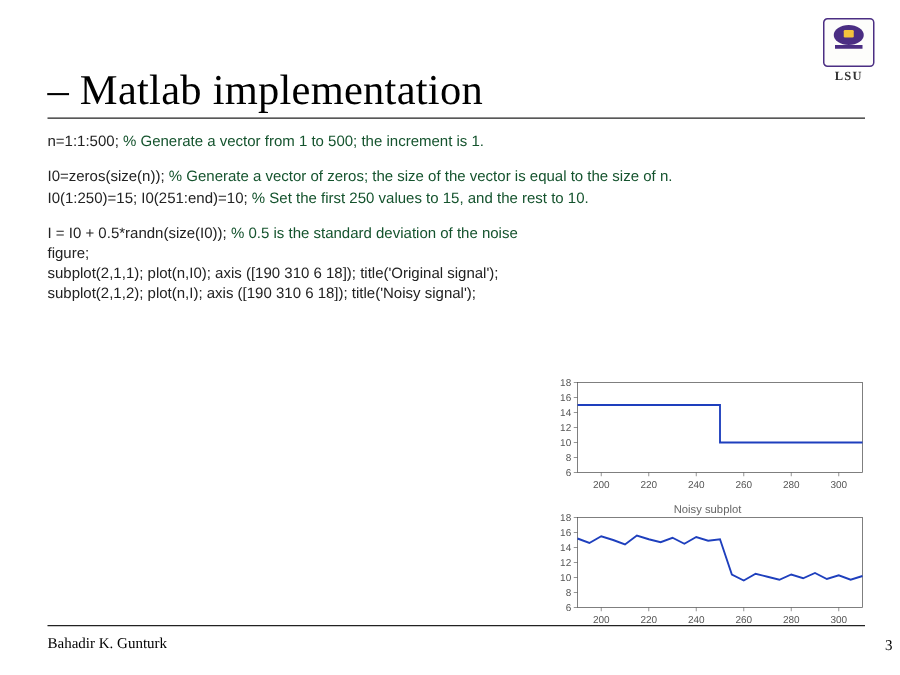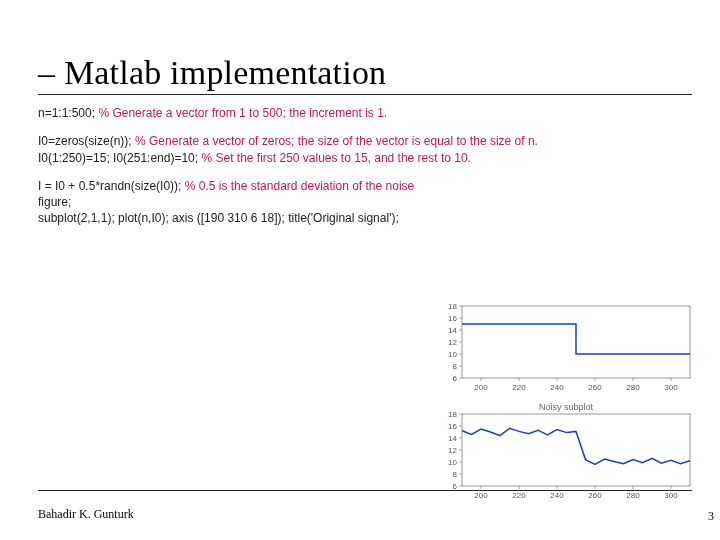--- a/index.html
+++ b/index.html
@@ -5,56 +5,66 @@
   * { box-sizing: border-box; margin: 0; padding: 0; }
   html, body { width: 720px; height: 540px; font-family: "Times New Roman", serif; background: #fff; overflow: hidden; }
   .slide { width: 720px; height: 540px; position: relative; padding: 16px 28px 10px 38px; }
   .title-block { border-bottom: 1.5px solid #222; padding-bottom: 2px; margin-bottom: 10px; }
   .title-block h1 { font-size: 34px; font-weight: 400; line-height: 1.12; letter-spacing: 0.2px; }
   .logo { position: absolute; top: 14px; right: 20px; text-align: center; }
   .logo svg { display: block; }
   .logo-text { font-size: 10px; font-weight: bold; letter-spacing: 1px; margin-top: 2px; color: #333; }
   .code { font-family: Arial, Helvetica, sans-serif; font-size: 12px; line-height: 1.35; color: #222; }
   .code .blk { margin-bottom: 12px; }
-  .comment { color: #be185d; }
-  .footer { position: absolute; left: 38px; bottom: 18px; right: 28px; border-top: 1px solid #222; padding-top: 16px; font-size: 12px; }
+  .comment { color: #14532d; }
+  .footer { position: absolute; left: 38px; bottom: 18px; right: 28px; border-top: 1px solid #222; padding-top: 6px; font-size: 12px; }
   .pagenum { position: absolute; right: 6px; bottom: 16px; font-size: 12px; }
   .charts { position: absolute; right: 22px; bottom: 30px; width: 262px; }
   .chart { width: 260px; height: 100px; position: relative; margin-bottom: 8px; }
   .chart svg { width: 100%; height: 100%; display: block; }
   .chart-title { position: absolute; top: 0; left: 0; right: 0; text-align: center; font-family: Arial, sans-serif; font-size: 9px; color: #666; }
   .axis text { font-family: Arial, sans-serif; font-size: 8px; fill: #555; }
   .axis line, .axis path { stroke: #555; stroke-width: 0.5; }
   .dataline { stroke: #1e3fbd; stroke-width: 1.5; fill: none; }
 </style>
 </head>
 <body>
 
 <div class="slide">
 
+  <div class="logo">
+    <svg width="42" height="40" viewBox="0 0 42 40">
+      <rect x="1" y="1" width="40" height="38" rx="3" fill="#fdfdfb" stroke="#4b2e83" stroke-width="1.2"></rect>
+      <ellipse cx="21" cy="14" rx="12" ry="8" fill="#4b2e83"></ellipse>
+      <rect x="17" y="10" width="8" height="6" rx="1" fill="#f3c33d"></rect>
+      <rect x="10" y="22" width="22" height="3" fill="#4b2e83"></rect>
+    </svg>
+    <div class="logo-text">LSU</div>
+  </div>
 
   <div class="title-block">
     <h1>
       <br>
       <span>– Matlab implementation</span>
     </h1>
   </div>
 
   <div class="code">
     <div class="blk">
       <span>n=1:1:500; </span><span class="comment">% Generate a vector from 1 to 500; the increment is 1.</span>
     </div>
     <div class="blk">
       <span>I0=zeros(size(n)); </span><span class="comment">% Generate a vector of zeros; the size of the vector is equal to the size of n.</span><br>
       <span>I0(1:250)=15; I0(251:end)=10; </span><span class="comment">% Set the first 250 values to 15, and the rest to 10.</span>
     </div>
     <div class="blk">
       <span>I = I0 + 0.5*randn(size(I0)); </span><span class="comment">% 0.5 is the standard deviation of the noise</span><br>
       <span>figure;</span><br>
       <span>subplot(2,1,1); plot(n,I0); axis ([190 310 6 18]); title('Original signal');</span><br>
+      <span>subplot(2,1,2); plot(n,I); axis ([190 310 6 18]); title('Noisy signal');</span>
     </div>
   </div>
 
   <div class="charts">
     <div class="chart">
       <svg viewBox="0 0 260 100">
           <rect x="26" y="12" width="228" height="72" fill="none" stroke="#555" stroke-width="0.6"></rect>
           <g class="axis">
             <line x1="23" x2="26" y1="84" y2="84" stroke="#555" stroke-width="0.5"></line>
             <text x="21" y="87" text-anchor="end">6</text>

